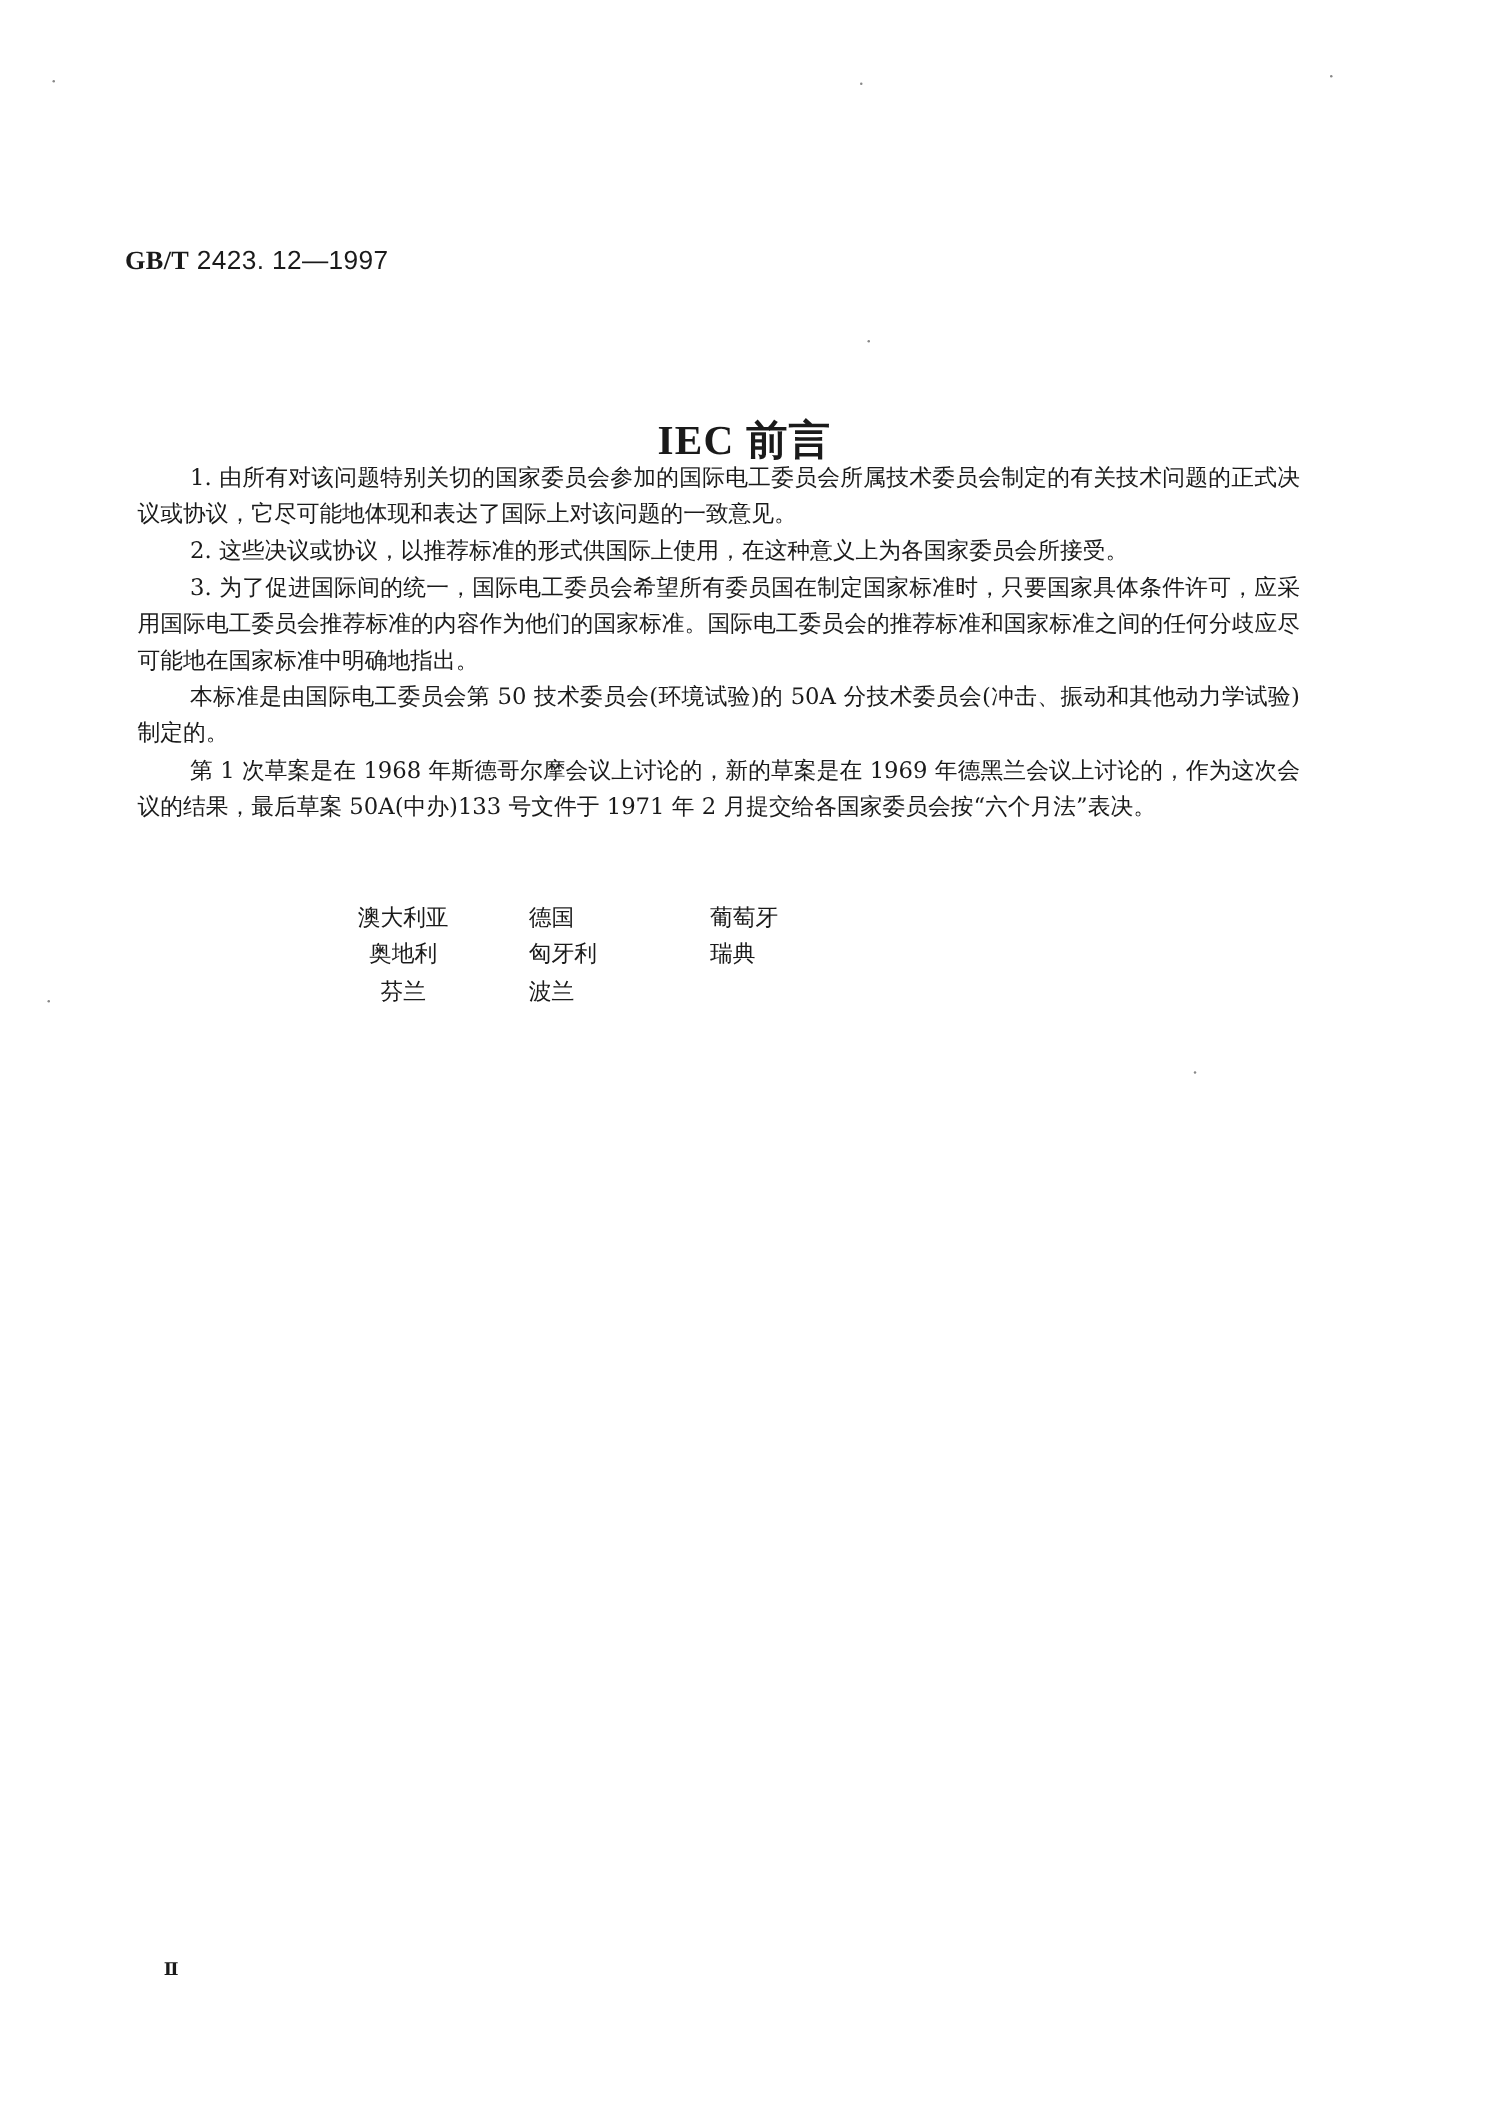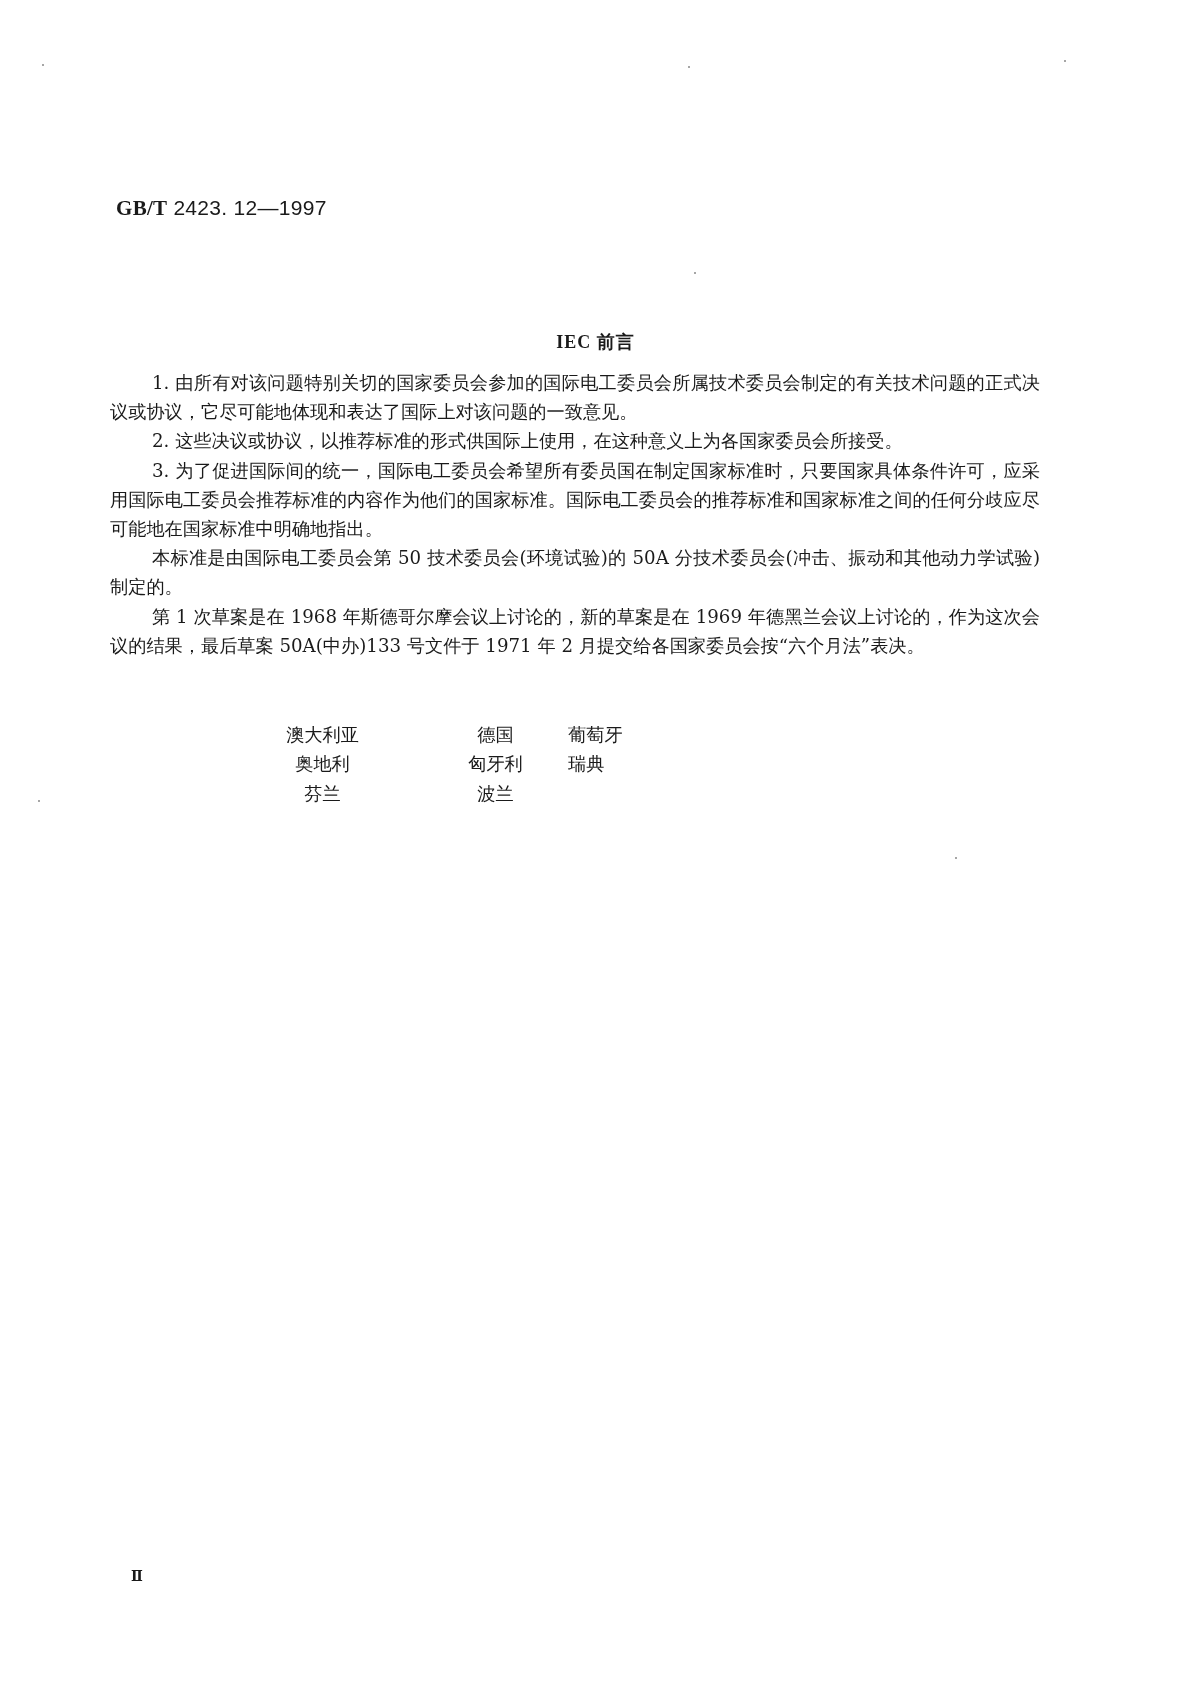--- a/index.html
+++ b/index.html
@@ -10,21 +10,21 @@
     body {
       width: 1191px;
       height: 1684px;
       position: relative;
       overflow: hidden;
       font-family: "DejaVu Serif", "Liberation Serif", serif;
       color: #1a1a1a;
     }
     .doc-id {
       position: absolute;
-      left: 116px;
+      left: 100px;
       top: 196px;
       font-size: 20px;
       letter-spacing: 0.3px;
       white-space: nowrap;
     }
     .doc-id .gbt {
       font-family: "Liberation Serif", "DejaVu Serif", serif;
       font-weight: bold;
       font-size: 21px;
     }
@@ -32,21 +32,21 @@
       font-family: "Liberation Sans", "DejaVu Sans", sans-serif;
       font-size: 21px;
       margin-left: 6px;
     }
     .title {
       position: absolute;
       left: 0;
       width: 1191px;
       top: 330px;
       text-align: center;
-      font-size: 18px;
+      font-size: 33px;
       font-weight: bold;
       font-family: "Liberation Serif", "DejaVu Serif", serif;
       letter-spacing: 1px;
     }
     .body-text {
       position: absolute;
       left: 110px;
       top: 368px;
       width: 930px;
       font-size: 18.2px;
@@ -65,21 +65,21 @@
       line-height: 29.4px;
     }
     .countries-row {
       display: flex;
       height: 29.4px;
     }
     .countries-row span {
       display: inline-block;
     }
     .col1 { width: 201px; text-align: center; }
-    .col2 { width: 145px; text-align: center; }
+    .col2 { width: 145px; }
     .col3 { width: 120px; }
     .page-num {
       position: absolute;
       left: 131px;
       top: 1568px;
       font-size: 14px;
       font-family: "Liberation Serif", "DejaVu Serif", serif;
       font-weight: bold;
     }
     .speck {

